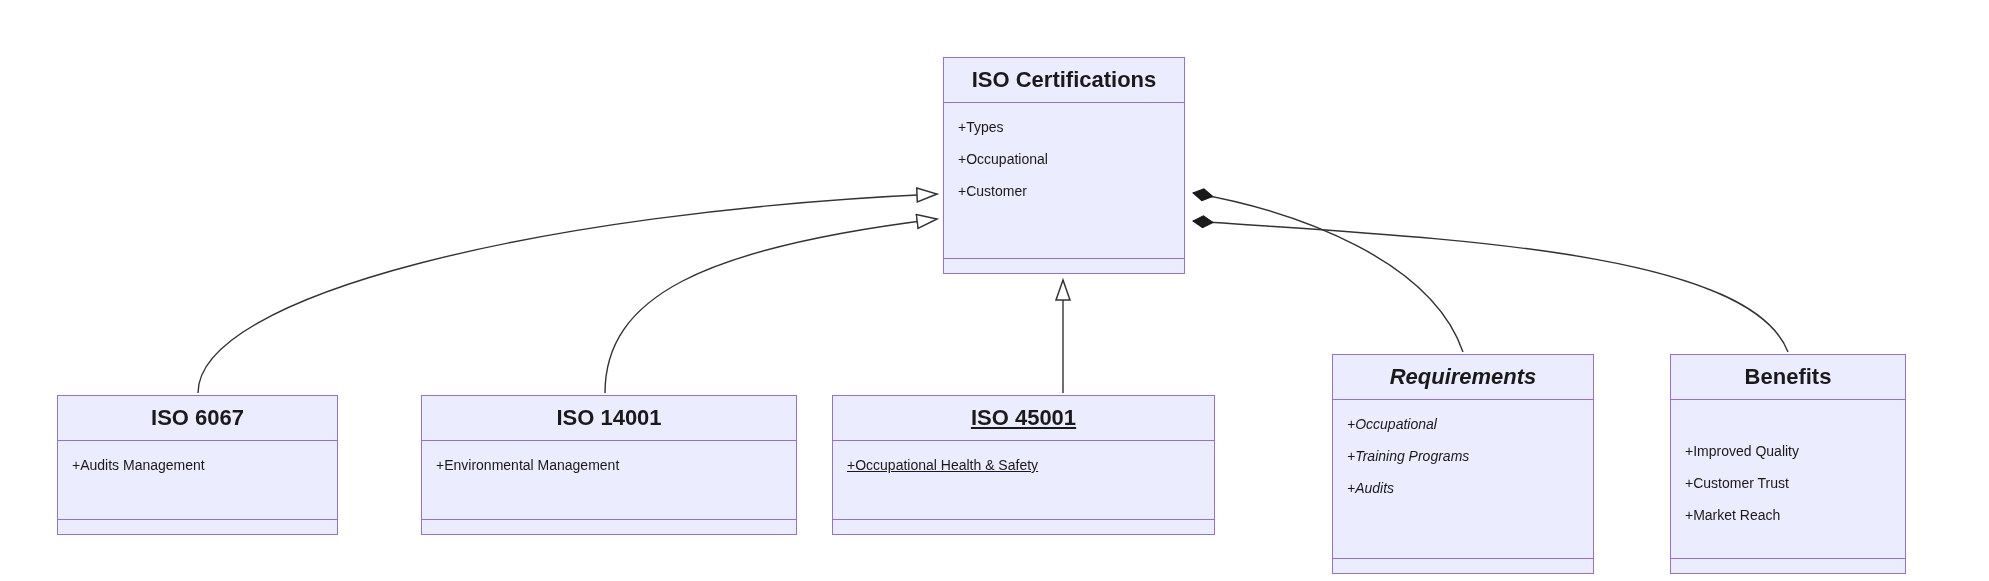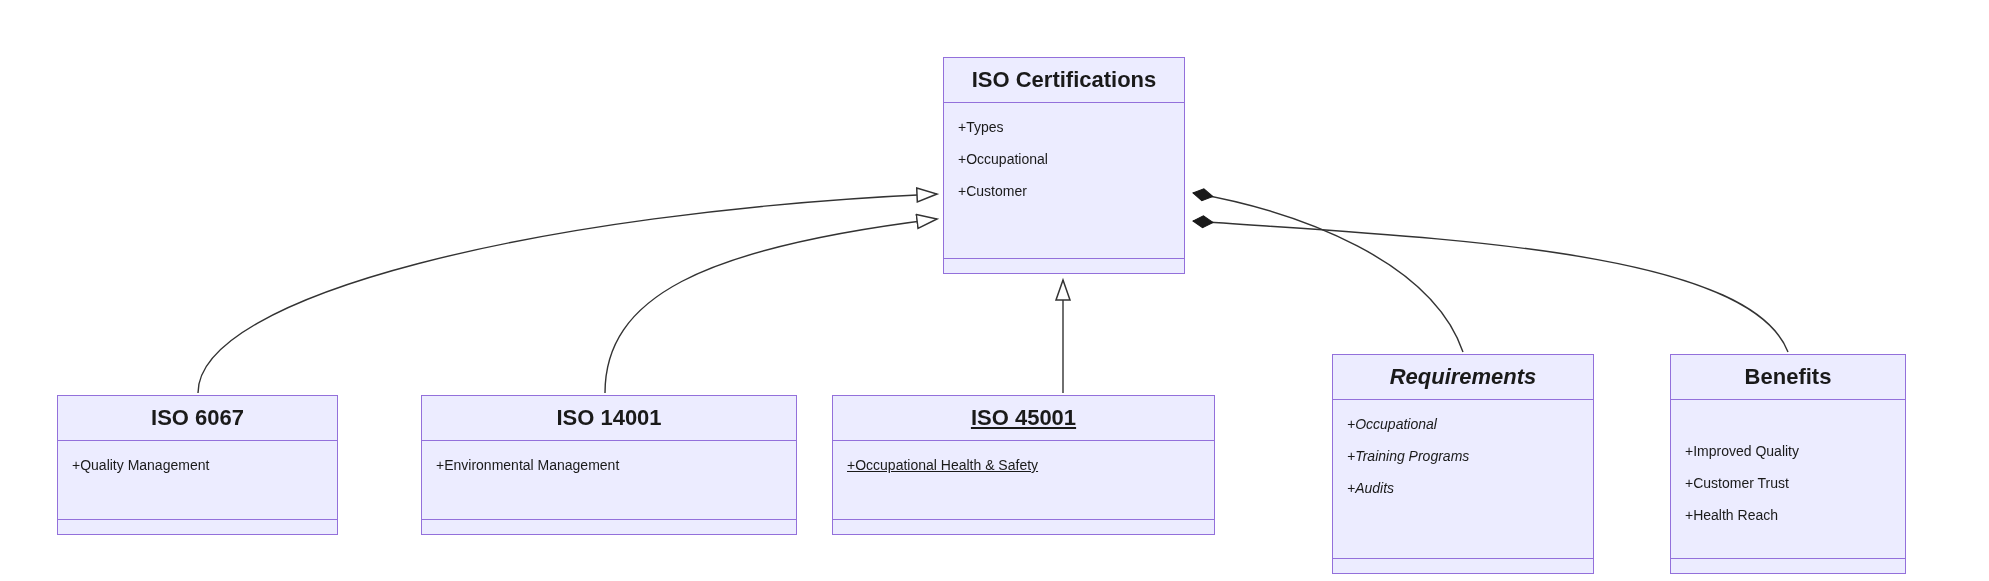--- a/index.html
+++ b/index.html
@@ -93,21 +93,21 @@
         <li>+Types</li>
         <li>+Occupational</li>
         <li>+Customer</li>
       </ul>
     <div class="class-methods"></div>
   </div>
 
   <div class="class-box" id="box-iso-9001">
     <div class="class-title">ISO 6067</div>
     <ul class="class-attrs">
-        <li>+Quality Management</li>
+        <li>+Audits Management</li>
       </ul>
     <div class="class-methods"></div>
   </div>
 
   <div class="class-box" id="box-iso-14001">
     <div class="class-title">ISO 14001</div>
     <ul class="class-attrs">
         <li>+Environmental Management</li>
       </ul>
     <div class="class-methods"></div>
@@ -129,18 +129,18 @@
         <li>+Audits</li>
       </ul>
     <div class="class-methods"></div>
   </div>
 
   <div class="class-box" id="box-benefits">
     <div class="class-title">Benefits</div>
     <ul class="class-attrs">
         <li>+Improved Quality</li>
         <li>+Customer Trust</li>
-        <li>+Health Reach</li>
+        <li>+Market Reach</li>
       </ul>
     <div class="class-methods"></div>
   </div>
 
 </div>
 
 </body></html>

